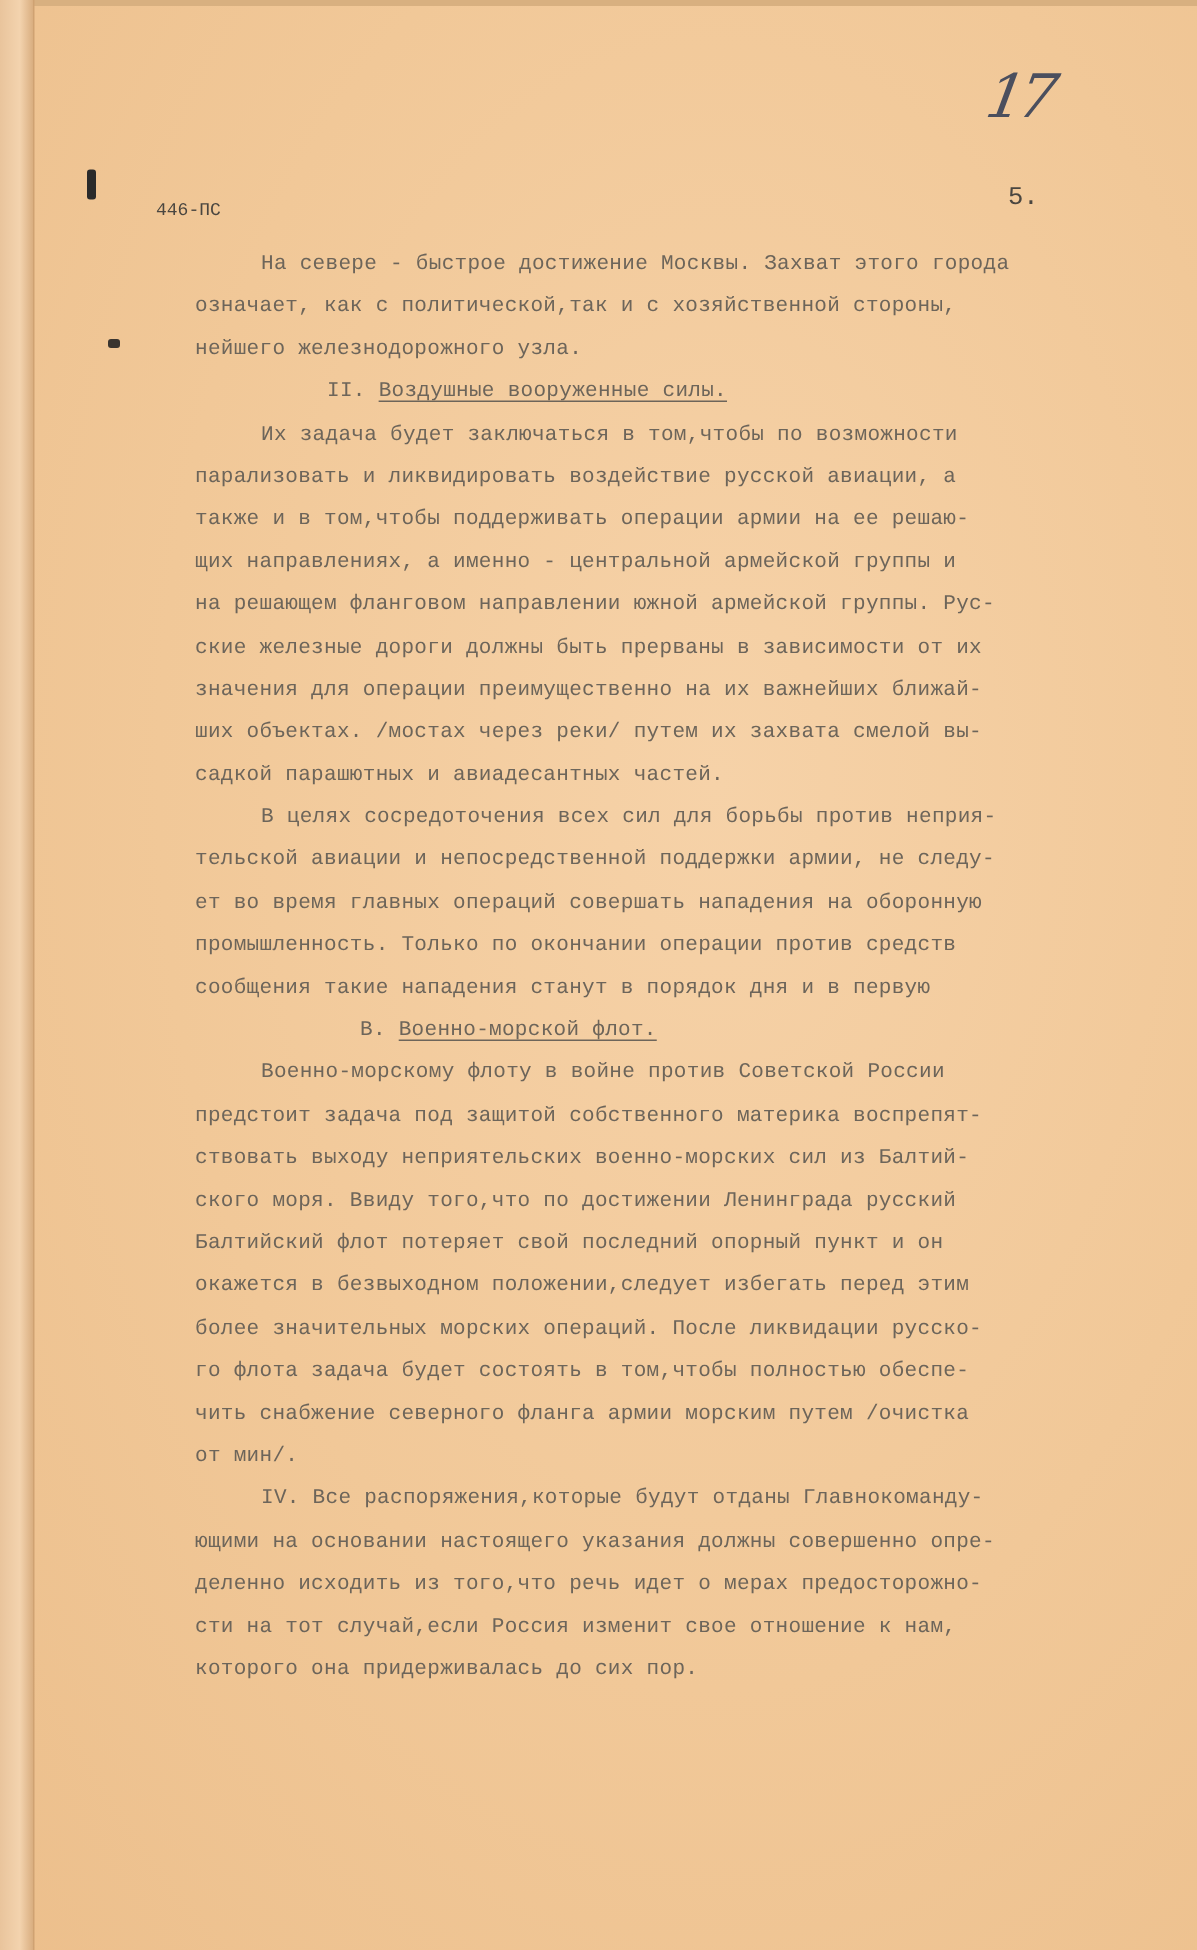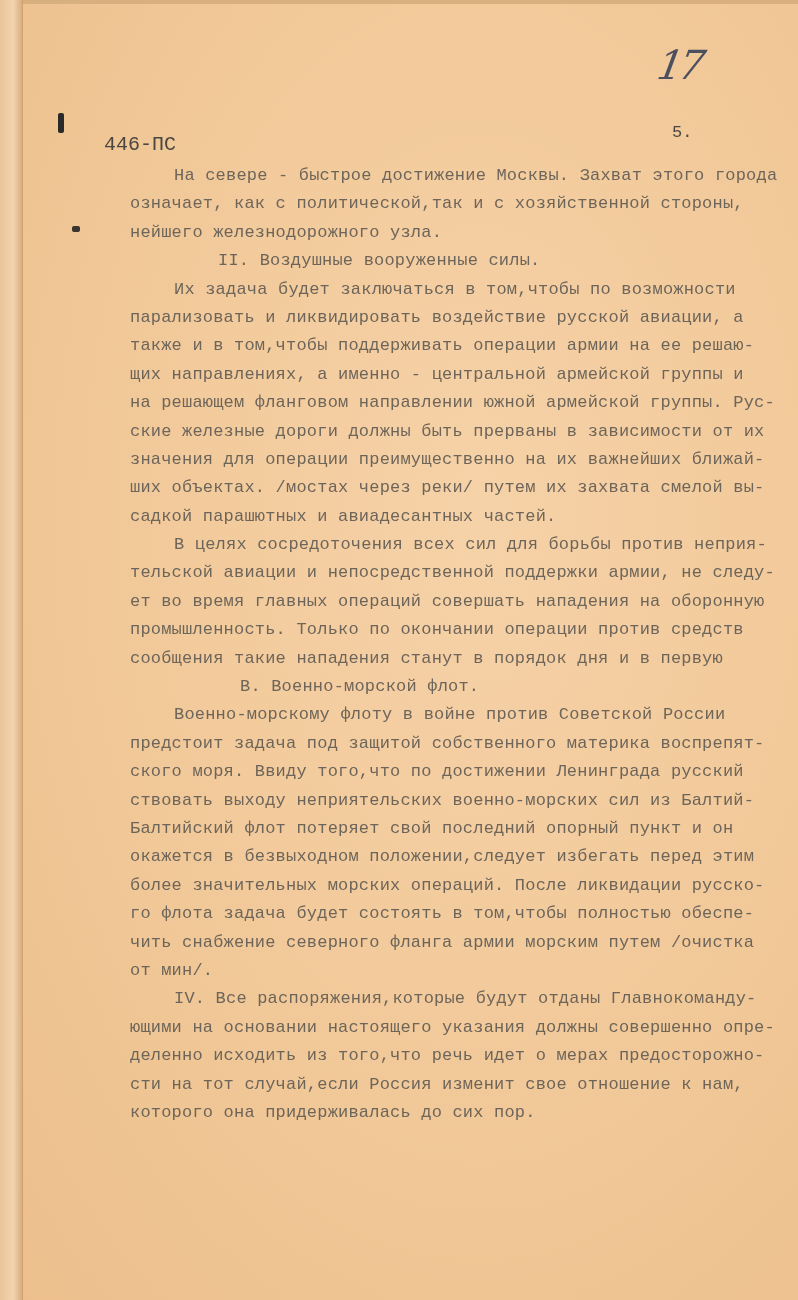--- a/index.html
+++ b/index.html
@@ -25,36 +25,36 @@
     }
     .hole { position:absolute; background:#2a2a2a; border-radius:2px; }
     .folio {
       position: absolute; left: 658px; top: 42px;
       font-family: "DejaVu Serif", serif; font-style: italic;
       font-size: 40px; color: #4b4f5e; letter-spacing: -4px;
       transform: skewX(-10deg);
     }
     .docnum {
       position: absolute; left: 104px; top: 133px;
-      font-size: 20px; color: #4a4640;
+      font-size: 12px; color: #4a4640;
     }
     .pagenum {
       position: absolute; left: 672px; top: 123px;
       font-size: 17px; color: #4a4640;
     }
     .text {
       position: absolute; left: 130px; top: 162px; width: 640px;
-      font-size: 17px; line-height: 28.4px; color: #6d655a;
+      font-size: 14px; line-height: 28.4px; color: #6d655a;
       letter-spacing: 0.2px;
     }
     .line { white-space: pre; height: 28.4px; }
     .indent { padding-left: 44px; }
     .heading-indent { padding-left: 88px; }
     .heading-indent-b { padding-left: 110px; }
-    .u { text-underline-offset: 3px; }
+    .u { text-decoration: underline; text-underline-offset: 3px; }
   </style>
 </head>
 <body>
 
 <div class="page">
   <div class="topband"></div>
   <div class="spine"></div>
   <div class="hole" style="left:58px;top:113px;width:6px;height:20px;"></div>
   <div class="hole" style="left:72px;top:226px;width:8px;height:6px;background:#3a3530;"></div>
 
@@ -83,22 +83,22 @@
     <div class="line indent">В целях сосредоточения всех сил для борьбы против неприя-</div>
     <div class="line">тельской авиации и непосредственной поддержки армии, не следу-</div>
     <div class="line">ет во время главных операций совершать нападения на оборонную</div>
     <div class="line">промышленность. Только по окончании операции против средств</div>
     <div class="line">сообщения такие нападения станут в порядок дня и в первую</div>
 
     <div class="line heading-indent-b"><span>В.</span> <span class="u">Военно-морской флот.</span></div>
 
     <div class="line indent">Военно-морскому флоту в войне против Советской России</div>
     <div class="line">предстоит задача под защитой собственного материка воспрепят-</div>
+    <div class="line">ствовать выходу неприятельских военно-морских сил из Балтий-</div>
     <div class="line">ского моря. Ввиду того,что по достижении Ленинграда русский</div>
-    <div class="line">ствовать выходу неприятельских военно-морских сил из Балтий-</div>
     <div class="line">Балтийский флот потеряет свой последний опорный пункт и он</div>
     <div class="line">окажется в безвыходном положении,следует избегать перед этим</div>
     <div class="line">более значительных морских операций. После ликвидации русско-</div>
     <div class="line">го флота задача будет состоять в том,чтобы полностью обеспе-</div>
     <div class="line">чить снабжение северного фланга армии морским путем /очистка</div>
     <div class="line">от мин/.</div>
 
     <div class="line indent">IV. Все распоряжения,которые будут отданы Главнокоманду-</div>
     <div class="line">ющими на основании настоящего указания должны совершенно опре-</div>
     <div class="line">деленно исходить из того,что речь идет о мерах предосторожно-</div>

